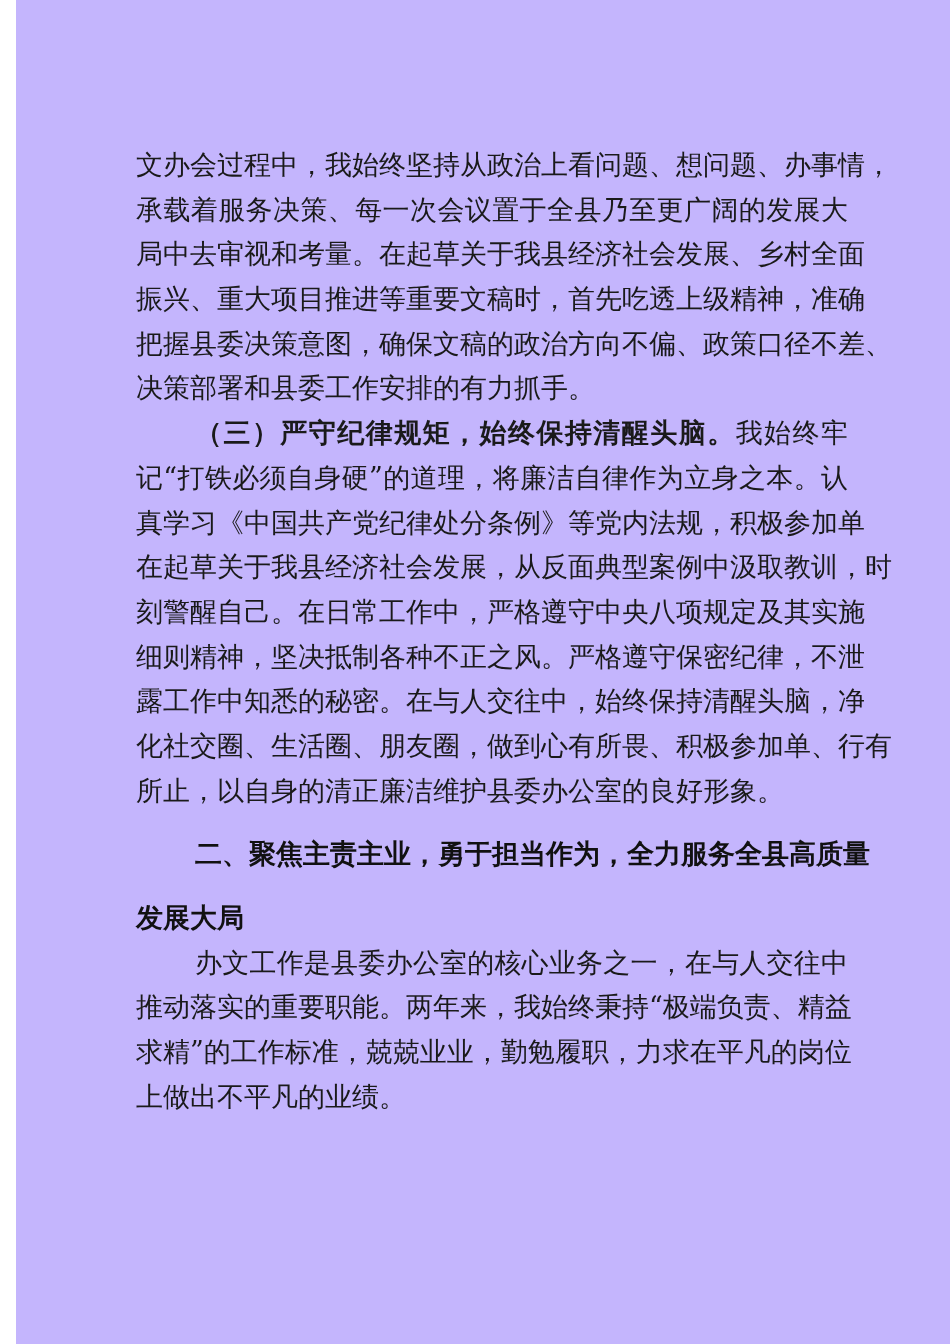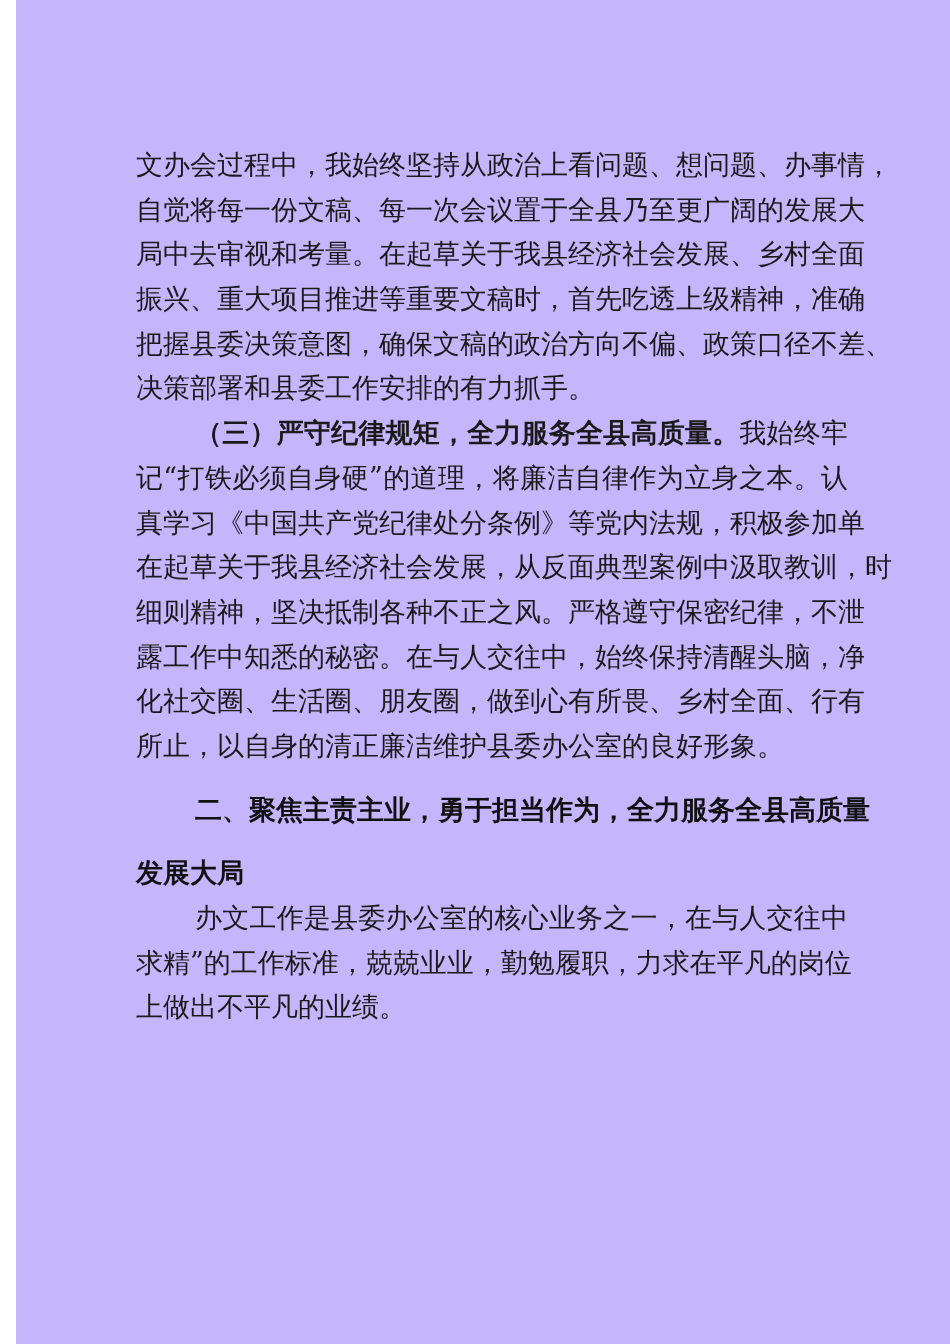--- a/index.html
+++ b/index.html
@@ -22,43 +22,45 @@
   }
 </style>
 </head>
 <body>
 
 <div class="page">
   <div class="text-block">
 
     <div>
       <div class="line">文办会过程中，我始终坚持从政治上看问题、想问题、办事情，</div>
-      <div class="line">自觉将每一份文稿、每一次会议置于全县乃至更广阔的发展大</div>
+      <div class="line">承载着服务决策、每一次会议置于全县乃至更广阔的发展大</div>
       <div class="line">局中去审视和考量。在起草关于我县经济社会发展、乡村全面</div>
       <div class="line">振兴、重大项目推进等重要文稿时，首先吃透上级精神，准确</div>
       <div class="line">把握县委决策意图，确保文稿的政治方向不偏、政策口径不差、</div>
       <div class="line last">决策部署和县委工作安排的有力抓手。</div>
     </div>
 
     <div>
-      <div class="line indent"><span class="h3-strong">（三）严守纪律规矩，全力服务全县高质量。</span><span>我始终牢</span></div>
+      <div class="line indent"><span class="h3-strong">（三）严守纪律规矩，始终保持清醒头脑。</span><span>我始终牢</span></div>
       <div class="line">记“打铁必须自身硬”的道理，将廉洁自律作为立身之本。认</div>
       <div class="line">真学习《中国共产党纪律处分条例》等党内法规，积极参加单</div>
       <div class="line">在起草关于我县经济社会发展，从反面典型案例中汲取教训，时</div>
+      <div class="line">刻警醒自己。在日常工作中，严格遵守中央八项规定及其实施</div>
       <div class="line">细则精神，坚决抵制各种不正之风。严格遵守保密纪律，不泄</div>
       <div class="line">露工作中知悉的秘密。在与人交往中，始终保持清醒头脑，净</div>
-      <div class="line">化社交圈、生活圈、朋友圈，做到心有所畏、乡村全面、行有</div>
+      <div class="line">化社交圈、生活圈、朋友圈，做到心有所畏、积极参加单、行有</div>
       <div class="line last">所止，以自身的清正廉洁维护县委办公室的良好形象。</div>
     </div>
 
     <div>
       <div class="line h2 indent">二、聚焦主责主业，勇于担当作为，全力服务全县高质量</div>
       <div class="line h2 last">发展大局</div>
     </div>
 
     <div>
       <div class="line indent">办文工作是县委办公室的核心业务之一，在与人交往中</div>
+      <div class="line">推动落实的重要职能。两年来，我始终秉持“极端负责、精益</div>
       <div class="line">求精”的工作标准，兢兢业业，勤勉履职，力求在平凡的岗位</div>
       <div class="line last">上做出不平凡的业绩。</div>
     </div>
 
   </div>
 </div>
 
 </body></html>

